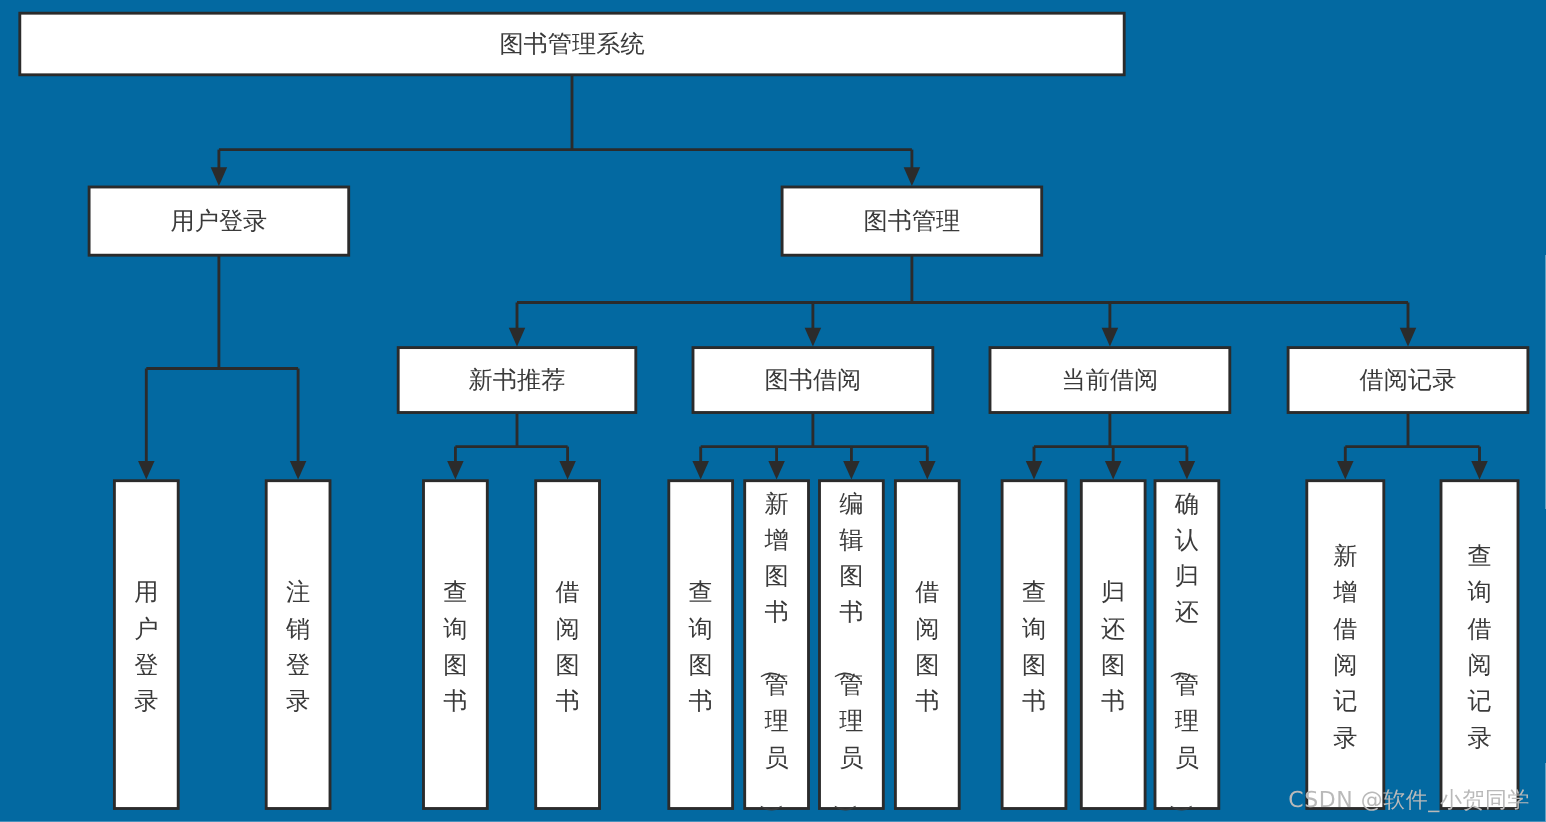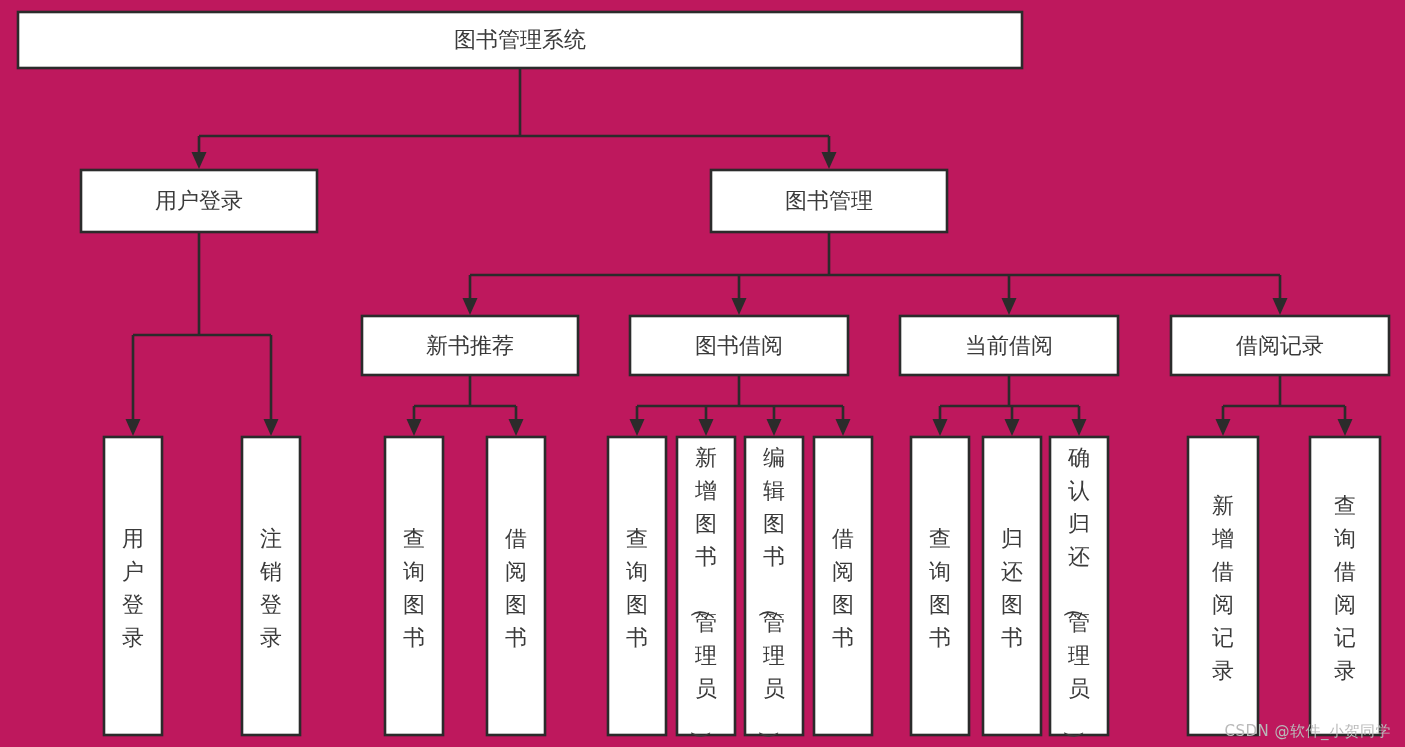--- a/index.html
+++ b/index.html
@@ -10,21 +10,21 @@
   body {
     width: 1405px;
     height: 747px;
     font-family: "DejaVu Sans", "Liberation Sans", sans-serif;
     overflow: hidden;
   }
   #diagram-root {
     position: relative;
     width: 1405px;
     height: 747px;
-    background: #be185d;
+    background: #0369a1;
   }
   svg.flow {
     position: absolute;
     left: 0;
     top: 0;
     width: 1405px;
     height: 747px;
     display: block;
   }
   .node-rect {
@@ -54,21 +54,21 @@
     fill: #3a3a3a;
     font-family: "DejaVu Sans", "Liberation Sans", sans-serif;
     font-size: 22px;
     text-anchor: middle;
   }
   .watermark {
     position: absolute;
     right: 14px;
     bottom: 6px;
     font-family: "DejaVu Sans", "Liberation Sans", sans-serif;
-    font-size: 15px;
+    font-size: 20px;
     color: #b9b9b9;
     white-space: nowrap;
     letter-spacing: 0.5px;
     pointer-events: none;
     margin-top: 40px;
   }
 </style>
 </head>
 <body>
 

